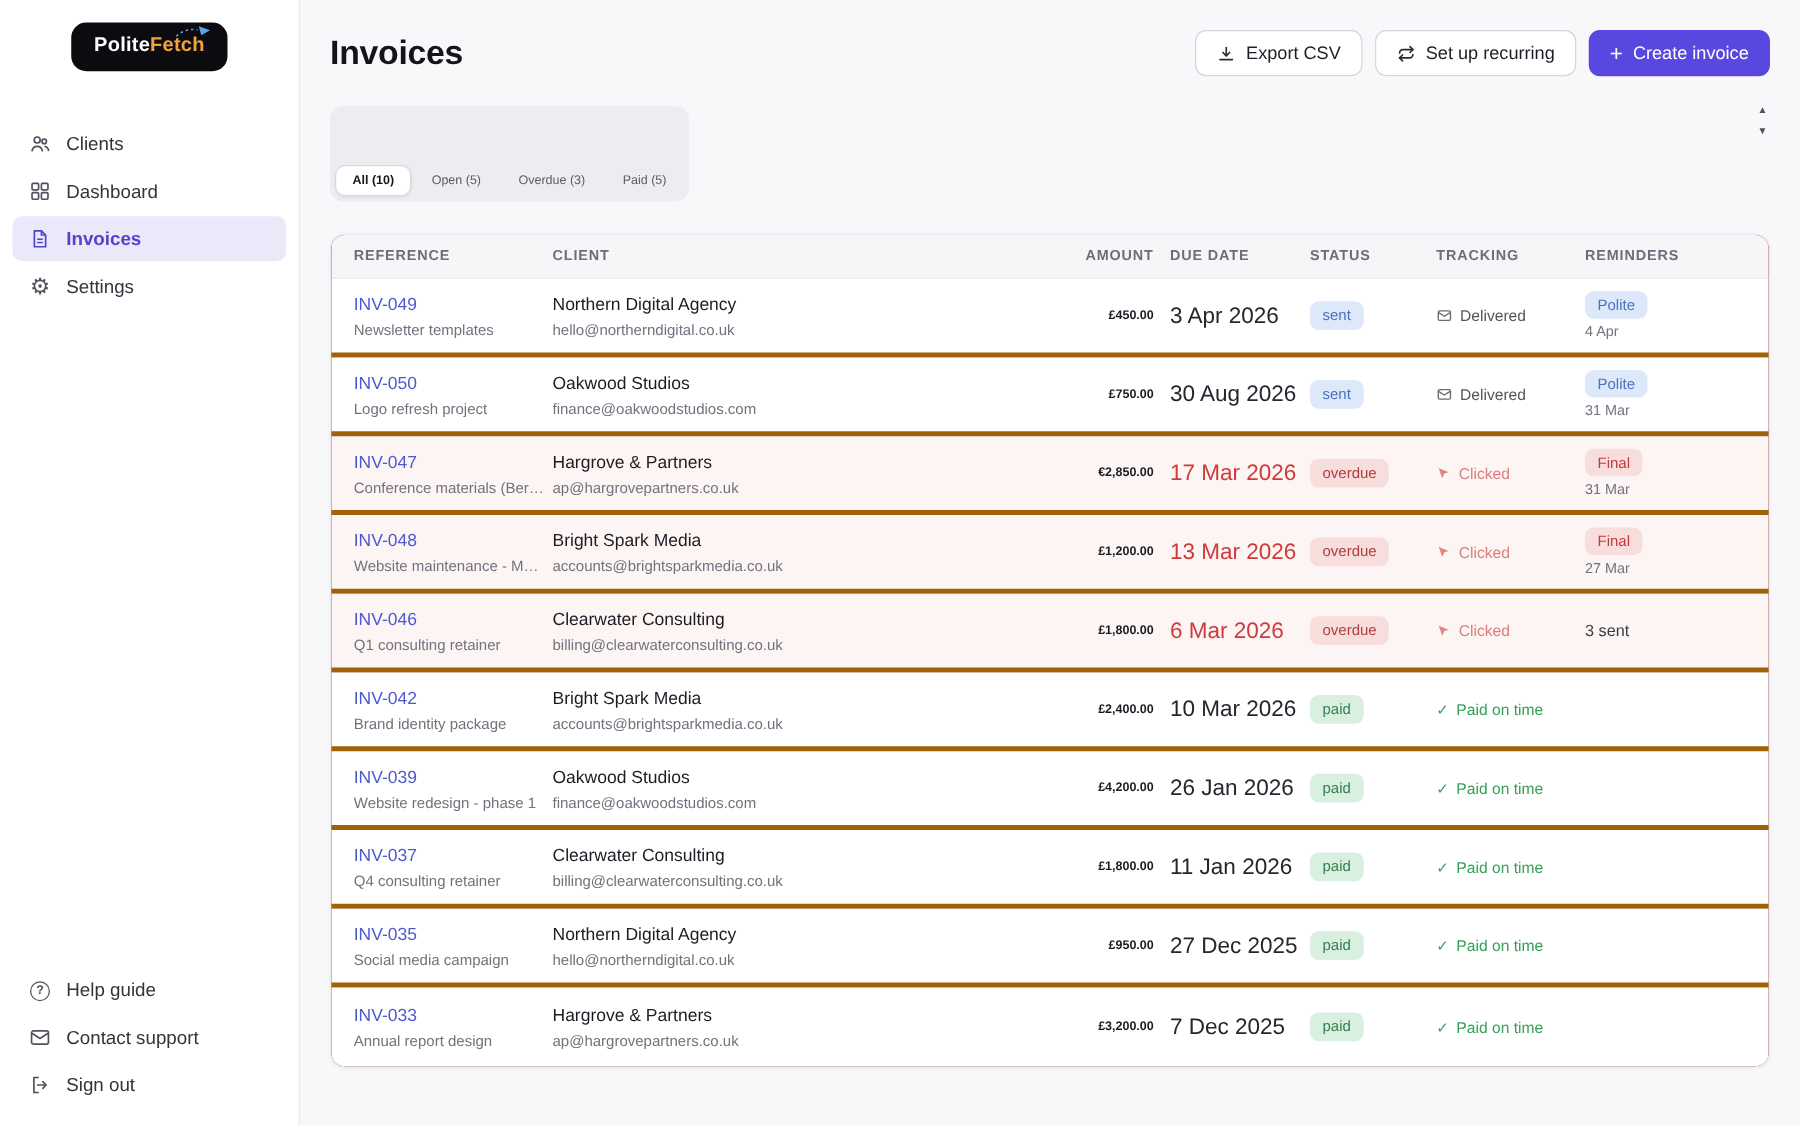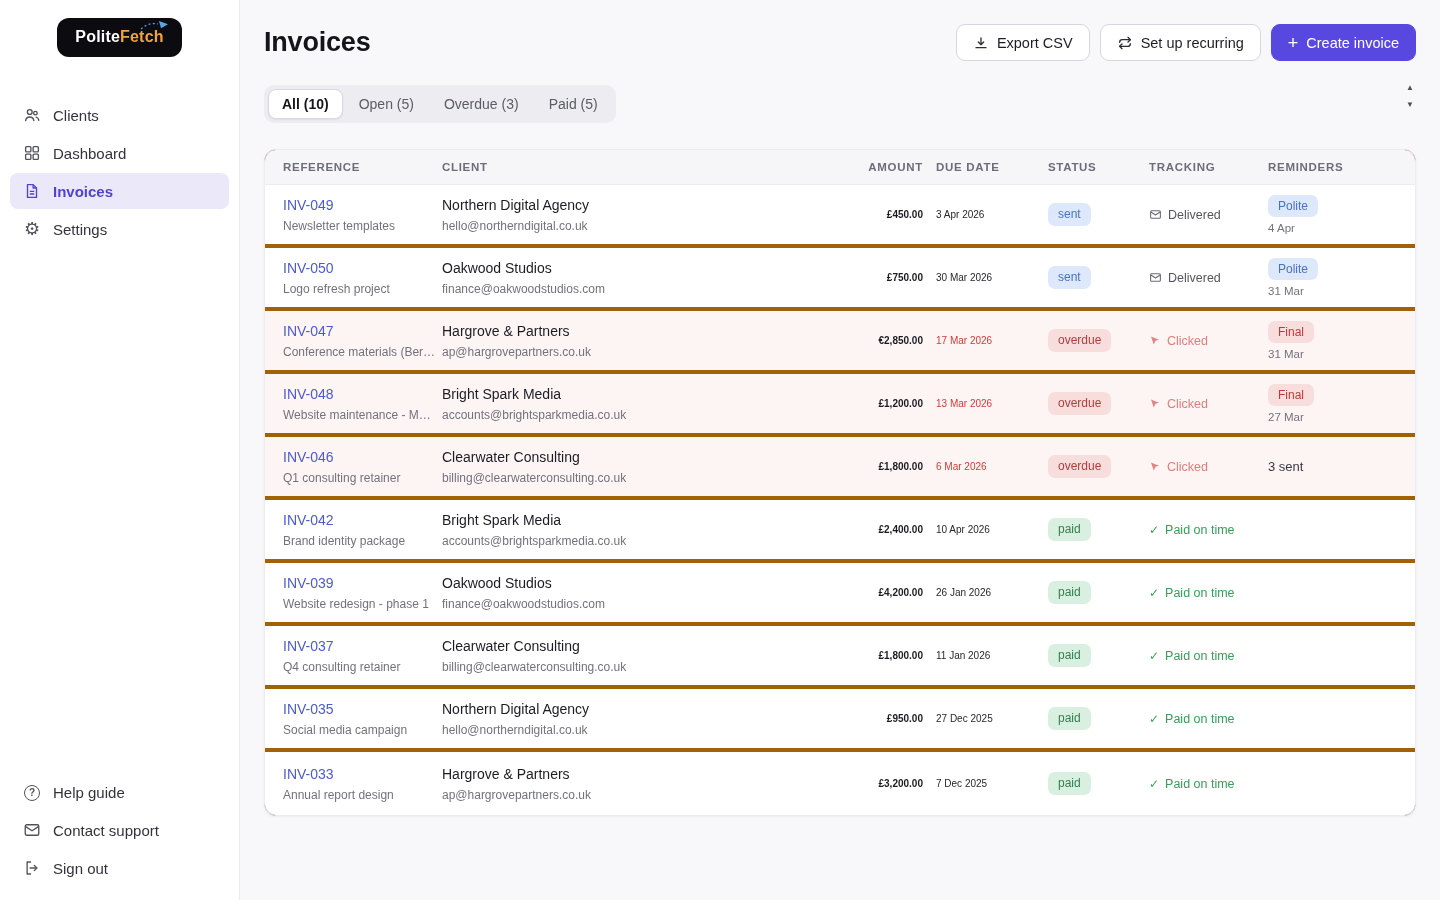--- a/index.html
+++ b/index.html
@@ -36,41 +36,41 @@
   .actions { display: flex; gap: 10px; }
   .btn { display: inline-flex; align-items: center; gap: 8px; height: 37px; padding: 0 16px; border-radius: 9px; font-size: 14.5px; font-weight: 500; font-family: inherit; cursor: pointer; }
   .btn.ghost { background: #fff; border: 1px solid #d6d6de; color: #1d1d26; }
   .btn.primary { background: #5848df; border: 1px solid #5848df; color: #fff; }
   .bicon { display: inline-flex; color: #2c2c35; line-height: 0; }
   .btn.primary .plus { font-size: 18px; font-weight: 400; line-height: 1; }
 
   
   .tabs-row { margin-bottom: 26px; }
   .tabs { display: inline-flex; background: #ececf1; border-radius: 10px; padding: 4px; gap: 2px; }
-  .tab { border: 1px solid transparent; background: transparent; padding: 6px 13px; border-radius: 8px; font-size: 14px; font-family: inherit; color: #5c5c66; cursor: pointer; }
+  .tab { border: 1px solid transparent; background: transparent; padding: 6px 13px; border-radius: 8px; font-size: 10px; font-family: inherit; color: #5c5c66; cursor: pointer; margin-top: 43px; }
   .tab.active { background: #fff; border-color: #d8d8e0; color: #16161d; font-weight: 700; box-shadow: 0 1px 2px rgba(25,25,50,.06); }
   .scroll-arrows { position: absolute; top: 84px; right: 26px; display: flex; flex-direction: column; gap: 9px; }
   .scroll-arrow { font-size: 8px; color: #4f4f58; line-height: 1; cursor: pointer; }
 
   
   .card { background: #7f1d1d; border-radius: 12px; border: 1px solid #ececf2; box-shadow: 0 1px 3px rgba(22,22,45,.05); overflow: hidden; }
   .grid-cols { display: grid; grid-template-columns: 159px minmax(0,1fr) 120px 112px 101px 119px 129px; align-items: center; }
   .thead { background: #f6f6f9; height: 35px; padding: 0 18px; border-bottom: 1px solid #ececf1; }
   .th { font-size: 11.5px; font-weight: 700; letter-spacing: .7px; color: #6d6d79; }
   .th.right { text-align: right; padding-right: 13px; }
   .trow { padding: 0 18px; height: 63px; border-bottom: 4px solid #a16207; background: #fff; cursor: pointer; }
   .trow:last-child { border-bottom: none; }
   .trow.overdue { background: #fdf5f4; }
 
   .cell-ref, .cell-client { display: flex; flex-direction: column; gap: 6px; min-width: 0; }
   .ref { color: #4c5ad0; font-size: 14px; font-weight: 500; text-decoration: none; width: max-content; }
   .sub { color: #72727e; font-size: 12px; white-space: nowrap; overflow: hidden; }
   .client { color: #1c1c24; font-size: 14px; font-weight: 500; }
   .cell-amount { text-align: right; padding-right: 13px; font-size: 10px; font-weight: 700; color: #1b1b23; }
-  .cell-due { font-size: 10px; color: #26262f; }
+  .cell-due { font-size: 18px; color: #26262f; }
   .trow.overdue .cell-due { color: #ce3b3b; }
 
   .badge { display: inline-block; padding: 4px 10px; border-radius: 7px; font-size: 12px; font-weight: 500; line-height: 1.2; width: max-content; }
   .badge-sent, .rem-polite { background: #dde9fa; color: #4a72c2; }
   .badge-overdue { background: #f8dddd; color: #b13e3e; }
   .badge-paid { background: #d9efdf; color: #348051; }
   .rem-final { background: #f8dddd; color: #c03a3a; }
 
   .track { display: flex; align-items: center; gap: 6px; font-size: 12.5px; }
   .ticon { display: none; line-height: 0; }
@@ -268,21 +268,21 @@
   <div class="trow grid-cols">
     <div class="cell-ref">
       <a class="ref">INV-050</a>
       <div class="sub">Logo refresh project</div>
     </div>
     <div class="cell-client">
       <div class="client">Oakwood Studios</div>
       <div class="sub">finance@oakwoodstudios.com</div>
     </div>
     <div class="cell-amount">£750.00</div>
-    <div class="cell-due">30 Mar 2026</div>
+    <div class="cell-due">30 Aug 2026</div>
     <div class="cell-status">
       <span class="badge status-badge badge-sent">sent</span>
     </div>
     <div class="cell-track">
       <span class="track track-delivered">
         <span class="ticon icon-envelope">
           <svg width="13" height="13" viewBox="0 0 24 24" fill="none" stroke="currentColor" stroke-width="2" stroke-linejoin="round">
                     <rect x="3" y="5" width="18" height="14" rx="2"></rect>
                     <path d="M3.5 7.5 12 13l8.5-5.5"></path>
                   </svg>
@@ -399,21 +399,21 @@
   <div class="trow grid-cols">
     <div class="cell-ref">
       <a class="ref">INV-042</a>
       <div class="sub">Brand identity package</div>
     </div>
     <div class="cell-client">
       <div class="client">Bright Spark Media</div>
       <div class="sub">accounts@brightsparkmedia.co.uk</div>
     </div>
     <div class="cell-amount">£2,400.00</div>
-    <div class="cell-due">10 Apr 2026</div>
+    <div class="cell-due">10 Mar 2026</div>
     <div class="cell-status">
       <span class="badge status-badge badge-paid">paid</span>
     </div>
     <div class="cell-track">
       <span class="track track-paid">
 
         <span class="ticon icon-check">✓</span>
         <span class="tlabel">Paid on time</span>
       </span>
     </div>

